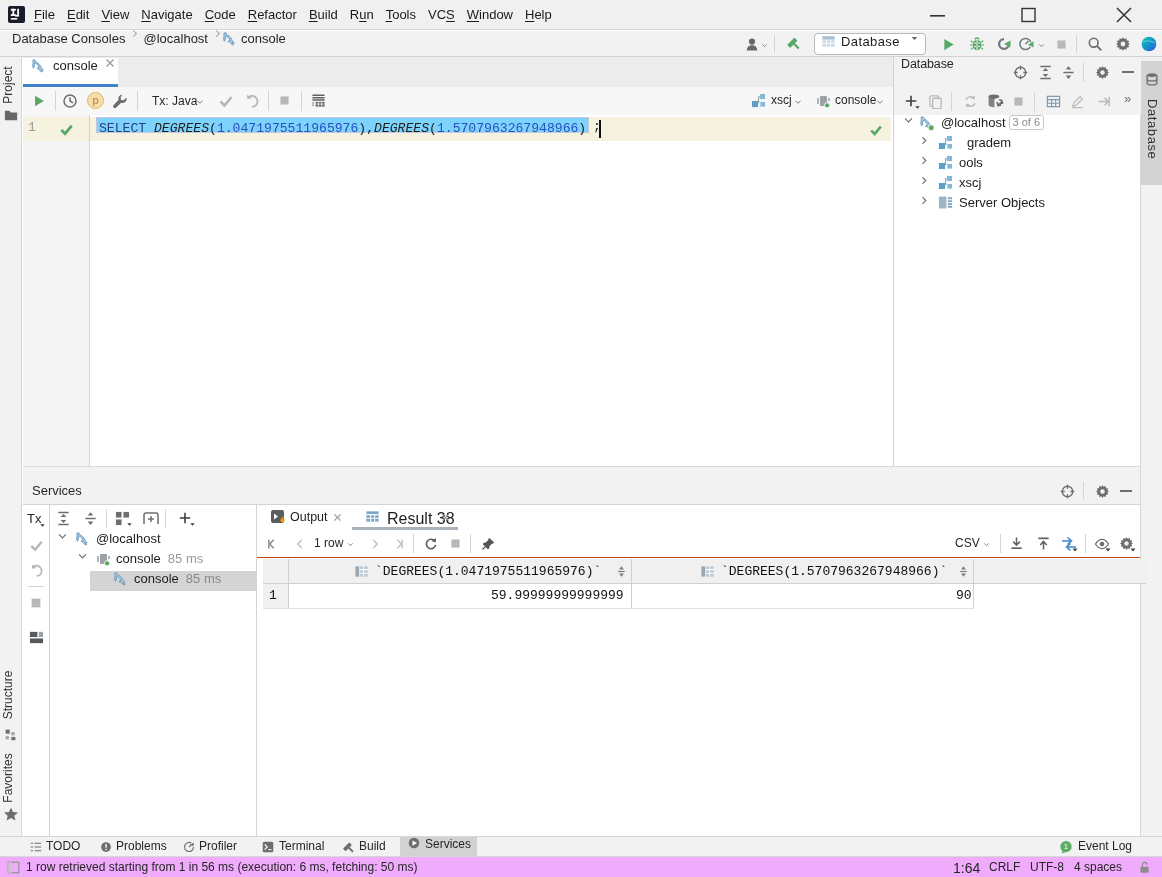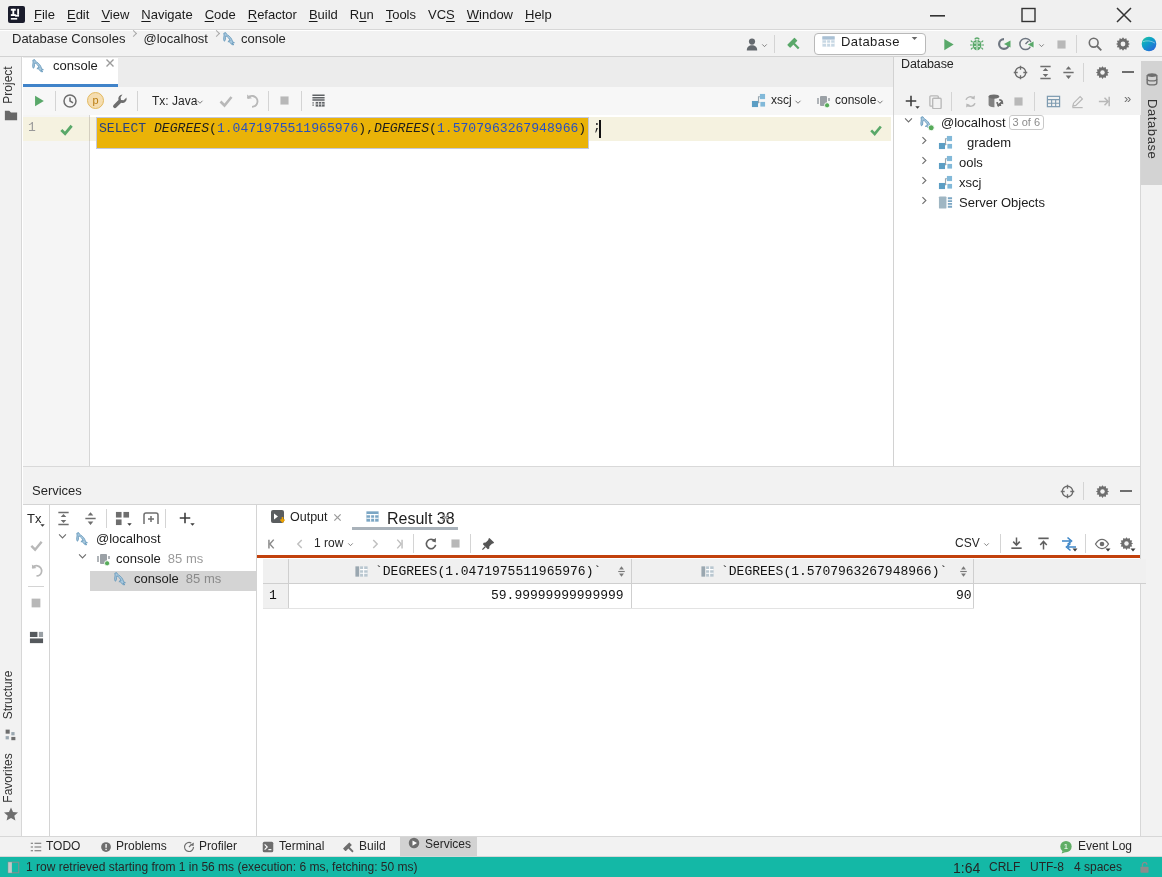--- a/index.html
+++ b/index.html
@@ -338,21 +338,21 @@
 <div class="ab" style="left:23px;top:115px;width:870px;height:351px;background:#fff">
   <div class="ab" style="left:0;top:0;width:67px;height:351px;background:#f5f5f5;border-right:1px solid #d6d6d6"></div>
 
   <div class="ab" style="left:0;top:2px;width:868px;height:24px;background:#f5f2e0"></div>
   <div class="ab" style="left:66px;top:2px;width:1px;height:24px;background:#d4cfc0"></div>
   <div class="ab g" style="left:5px;top:5px;font-size:13px;font-family:'Liberation Mono',monospace;color:#999">1</div>
   <svg class="ab" style="left:36px;top:7px" width="15" height="15" viewBox="0 0 16 16">
       <path d="M2.5 8.5 L6.5 12.5 L13.5 4" stroke="#59a869" stroke-width="3" fill="none"></path>
     </svg>
 
-  <div class="ab mono" style="left:73px;top:2px;height:32px;border:1px solid #c3c8de;background:#eab308;font-size:13.1px;line-height:22px;padding:0 2px;white-space:pre"><span style="color:#26417f">SELECT</span> <i style="color:#1d1d1d">DEGREES</i>(<span style="color:#2850c0">1.0471975511965976</span>),<i style="color:#1d1d1d">DEGREES</i>(<span style="color:#2850c0">1.5707963267948966</span>)</div>
+  <div class="ab mono" style="left:73px;top:2px;height:16px;border:1px solid #c3c8de;background:#7dd3fc;font-size:13.1px;line-height:22px;padding:0 2px;white-space:pre"><span style="color:#26417f">SELECT</span> <i style="color:#1d1d1d">DEGREES</i>(<span style="color:#2850c0">1.0471975511965976</span>),<i style="color:#1d1d1d">DEGREES</i>(<span style="color:#2850c0">1.5707963267948966</span>)</div>
   <div class="ab mono" style="left:570px;top:4px;font-size:13px">;</div>
   <div class="ab" style="left:576px;top:5px;width:2px;height:18px;background:#111"></div>
   <svg class="ab" style="left:846px;top:8px" width="14" height="14" viewBox="0 0 16 16">
       <path d="M2.5 8.5 L6.5 12.5 L13.5 4" stroke="#59a869" stroke-width="3" fill="none"></path>
     </svg>
 </div>
 
 <div class="ab" style="left:893px;top:57px;width:247px;height:410px;background:#fff;border-left:1px solid #d2d2d2" id="dbpanel">
   <div class="ab fx" style="left:0;top:0;width:247px;height:31px;background:#f2f2f2">
     <span style="margin-left:7px;font-size:12.5px;color:#262626;letter-spacing:-0.1px">Database</span>
@@ -565,21 +565,21 @@
     <svg class="ab" style="left:108px;top:4px" width="15" height="15">
         <use href="#tblico"></use>
       </svg>
     <span class="ab" style="left:130px;top:5px;font-size:16px">Result 38</span>
     <svg class="ab" style="left:184px;top:8px" width="9" height="9" viewBox="0 0 10 10">
         <path d="M1.5 1.5 L8.5 8.5 M8.5 1.5 L1.5 8.5" stroke="#9b9b9b" stroke-width="1.4"></path>
       </svg>
     <div class="ab" style="left:95px;top:22px;width:106px;height:3px;background:#a9b2ba"></div>
   </div>
 
-  <div class="ab" style="left:234px;top:52px;width:883px;height:28px;border-bottom:3px solid #c2410c">
+  <div class="ab" style="left:234px;top:52px;width:883px;height:28px;border-bottom:1px solid #c2410c">
     <svg class="ab" style="left:8px;top:7px" width="14" height="14" viewBox="0 0 16 16">
         <path d="M10 3 L5.5 8 L10 13" fill="none" stroke="#8a8a8a" stroke-width="1.7"></path>
         <path d="M4.5 3 V13" stroke="#8a8a8a" stroke-width="1.7"></path>
       </svg>
     <svg class="ab" style="left:36px;top:7px" width="14" height="14" viewBox="0 0 16 16">
         <path d="M10 3.5 L5.5 8 L10 12.5" fill="none" stroke="#c0c0c0" stroke-width="1.7"></path>
       </svg>
     <span class="ab" style="left:57px;top:6px;font-size:12px;color:#262626">1 row</span>
     <svg class="ab" style="left:89px;top:10px" width="9" height="9" viewBox="0 0 16 16">
         <use href="#chevdown"></use>
@@ -709,21 +709,21 @@
     <span style="margin-left:5px;font-size:12px;color:#262626">Services</span>
   </div>
   <svg class="ab" style="left:1059px;top:3px" width="14" height="14" viewBox="0 0 16 16">
       <circle cx="8" cy="7.5" r="6.5" fill="#5fad65"></circle>
       <path d="M4 12.5 L3 15.5 L8 13.8 Z" fill="#5fad65"></path>
       <text x="8" y="10.5" font-size="9" fill="#fff" text-anchor="middle" font-family="Liberation Sans">1</text>
     </svg>
   <span class="ab" style="left:1078px;top:2px;font-size:12px;color:#262626">Event Log</span>
 </div>
 
-<div class="ab" style="left:0;top:856px;width:1162px;height:21px;background:#14b8a6;border-top:1px solid #d7d7d7" id="statusbar">
+<div class="ab" style="left:0;top:856px;width:1162px;height:21px;background:#f0abfc;border-top:1px solid #d7d7d7" id="statusbar">
   <svg class="ab" style="left:7px;top:4px" width="13" height="13" viewBox="0 0 16 16">
       <rect x="1.5" y="1.5" width="13" height="13" fill="none" stroke="#8c8c8c" stroke-width="1.3"></rect>
       <rect x="1.5" y="1.5" width="4.5" height="13" fill="#c8c8c8" stroke="none"></rect>
     </svg>
   <span class="ab" style="left:26px;top:3px;font-size:12px;color:#262626">1 row retrieved starting from 1 in 56 ms (execution: 6 ms, fetching: 50 ms)</span>
   <span class="ab" style="left:953px;top:3px;font-size:14px;color:#262626">1:64</span>
   <span class="ab" style="left:989px;top:3px;font-size:12px;color:#262626">CRLF</span>
   <span class="ab" style="left:1030px;top:3px;font-size:12px;color:#262626">UTF-8</span>
   <span class="ab" style="left:1074px;top:3px;font-size:12px;color:#262626">4 spaces</span>
   <svg class="ab" style="left:1138px;top:4px" width="13" height="13" viewBox="0 0 16 16">

